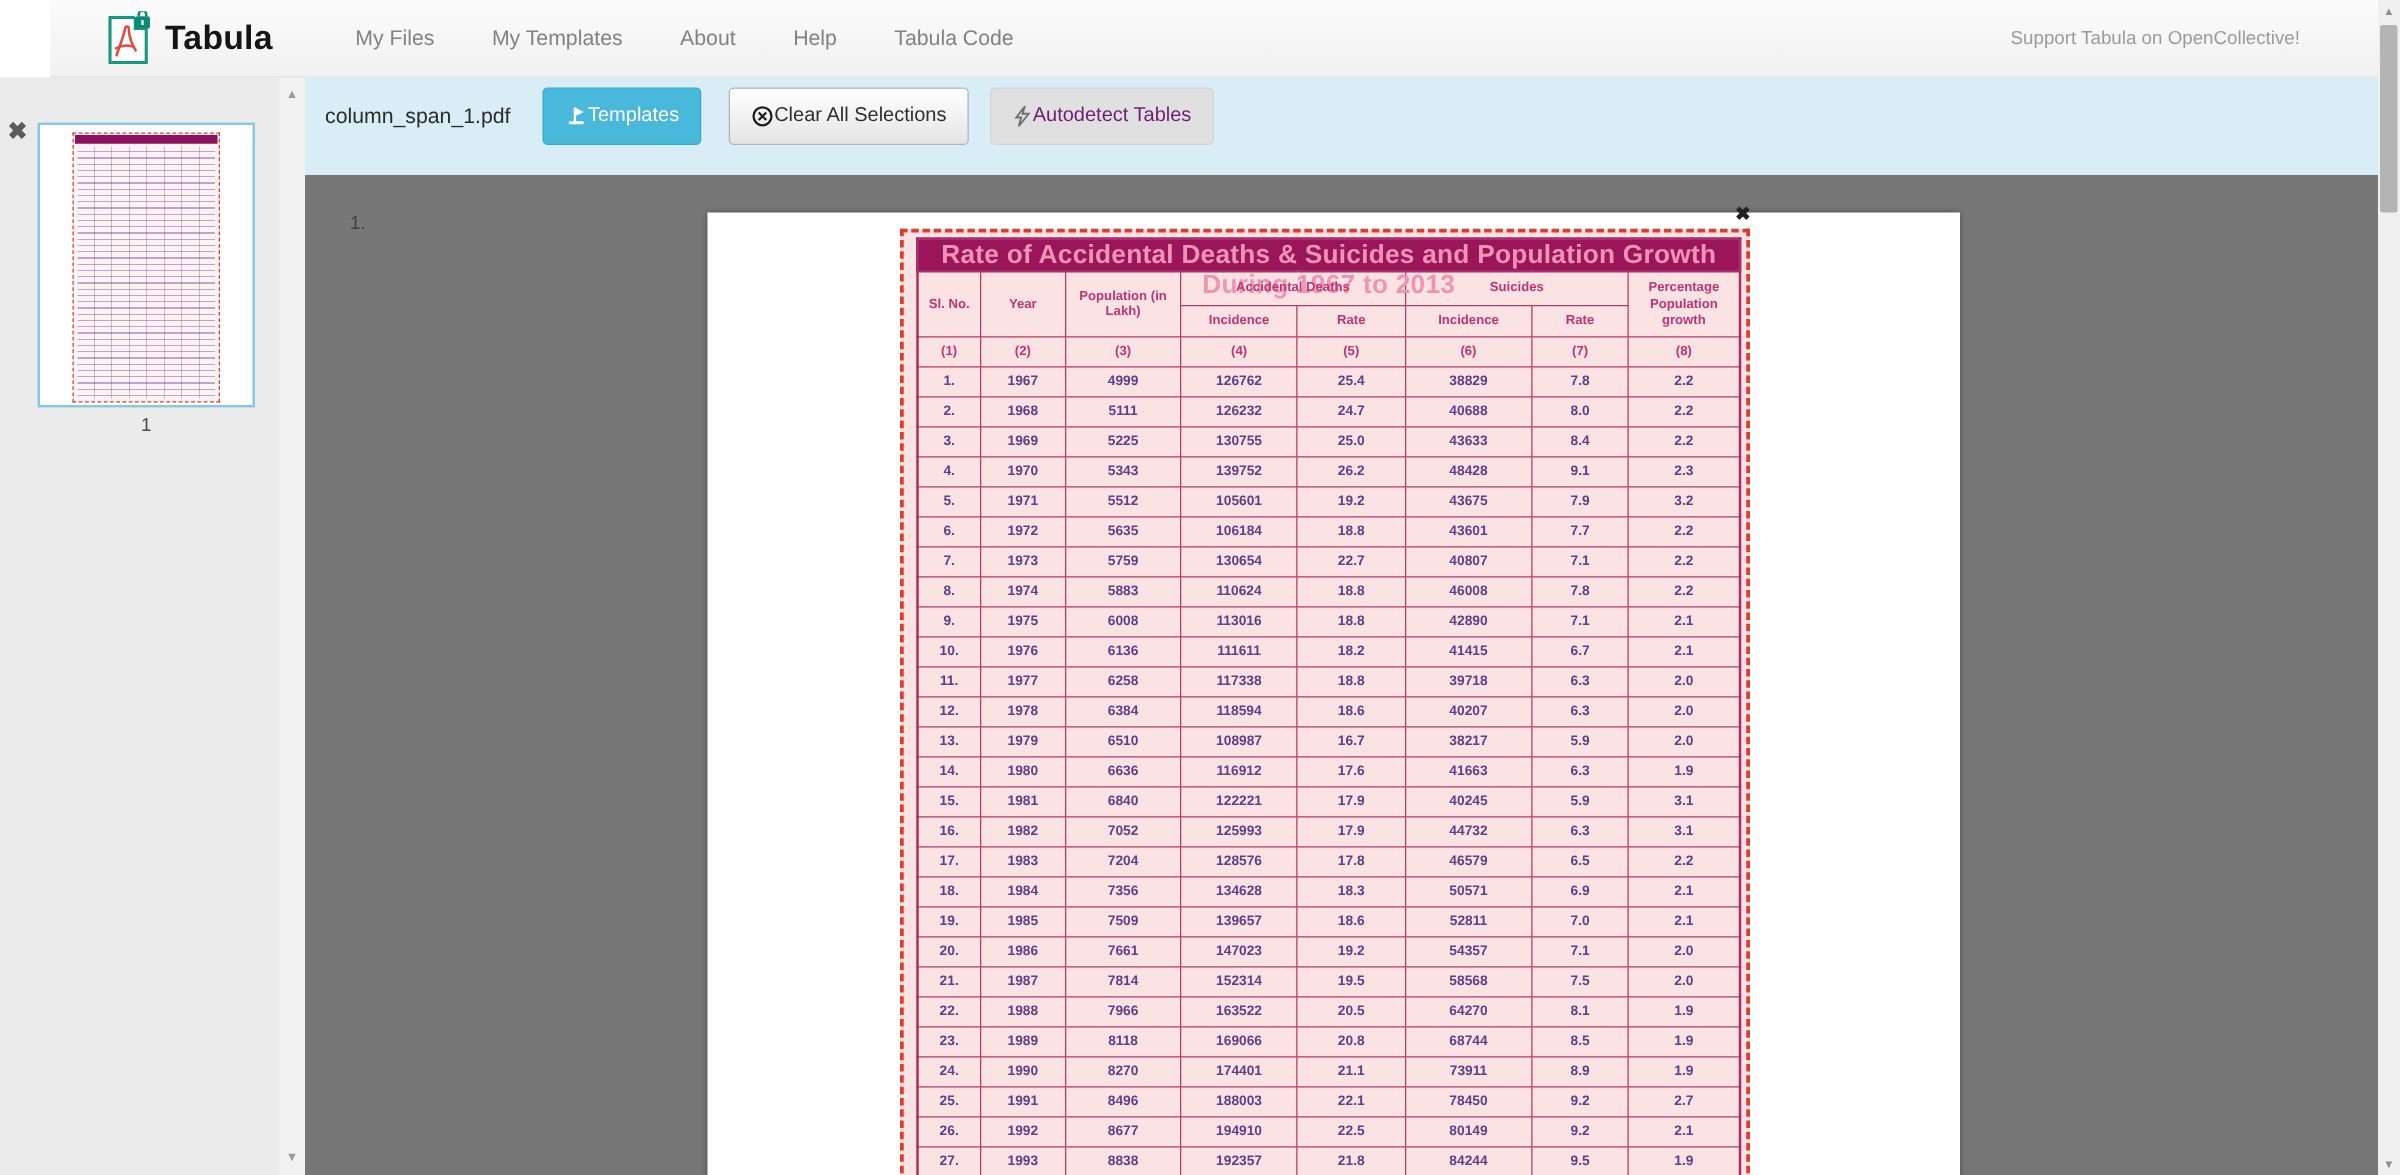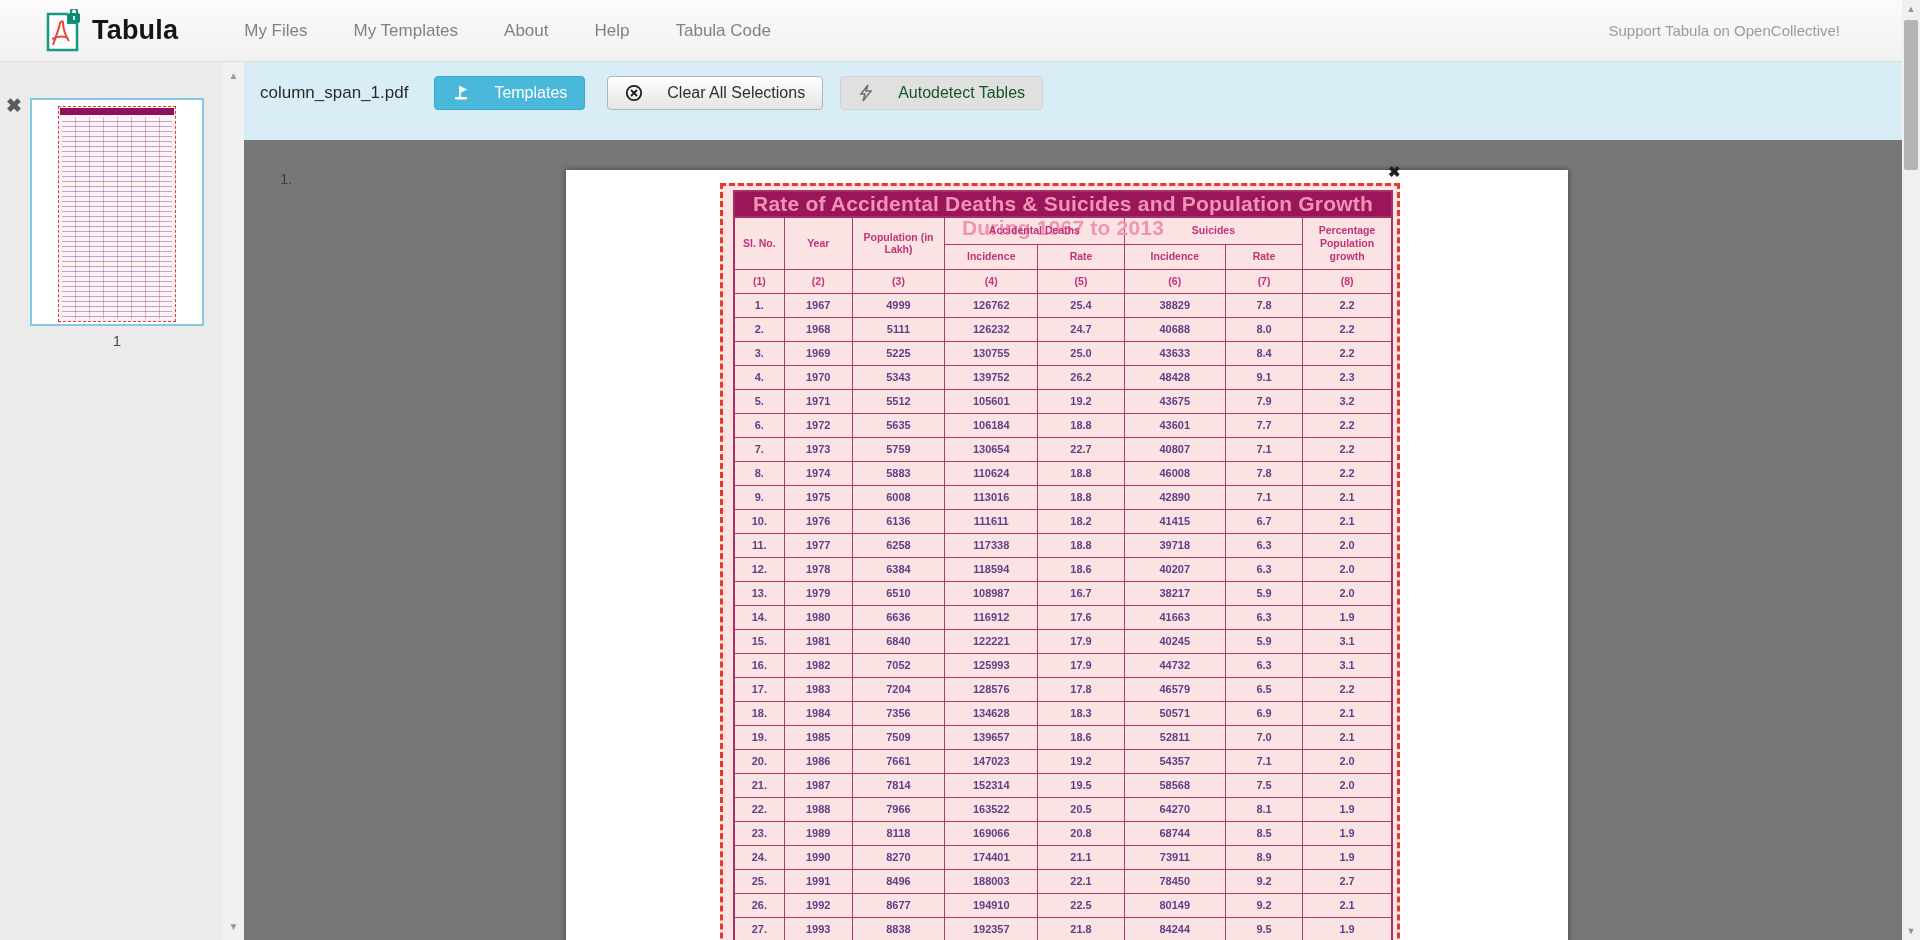--- a/index.html
+++ b/index.html
@@ -1,20 +1,20 @@
 <!DOCTYPE html>
 <html><head>
 <meta charset="utf-8">
 <style>
   * { margin:0; padding:0; box-sizing:border-box; }
   html,body { width:1920px; height:940px; overflow:hidden; font-family:"Liberation Sans", sans-serif; background:#fff; }
 
   
   .navbar { height:62px; background:linear-gradient(#fbfbfb,#f1f1f1); border-bottom:1px solid #ddd;
-            display:flex; align-items:center; padding:0 70px 0 44px; position:relative; z-index:20; }
+            display:flex; align-items:center; padding:0 70px 0 44px; position:relative; z-index:20;margin-left:40px; }
   .brand { display:flex; align-items:center; gap:10px; margin-right:66px; }
   .brand-name { font-size:27px; font-weight:bold; color:#151515; letter-spacing:0.2px; }
   .nav-links { display:flex; align-items:flex-start; gap:46px; }
   .nav-link { font-size:17px; color:#828282; cursor:pointer; white-space:nowrap; }
   .nav-spacer { flex:1; }
   .support-link { font-size:15px; color:#9b9b9b; margin-right:10px; white-space:nowrap; }
 
   
   .content-row { display:flex; height:878px; }
 
@@ -31,25 +31,25 @@
                  repeating-linear-gradient(to right, transparent 0 13px, rgba(150,60,130,0.35) 13px 14px),
                  repeating-linear-gradient(to bottom, transparent 0 4px, rgba(110,70,160,0.45) 4px 5px); }
   .thumb-page-num { position:absolute; left:30px; top:270px; width:174px; text-align:center; font-size:15px; color:#4a4a4a; }
 
   
   .right-col { flex:1; display:flex; flex-direction:column; min-width:0; }
 
   
   .toolbar { height:78px; background:#d9edf7; display:flex; align-items:center; padding:0 52px 16px 16px; flex:none; }
   .filename { font-size:17px; color:#2b2b2b; margin-right:26px; }
-  .btn { height:34px; display:inline-flex; align-items:center; gap:24px; padding:0 17px; border-radius:4px;
+  .btn { height:46px; display:inline-flex; align-items:center; gap:0; padding:0 17px; border-radius:4px;
          font-size:16px; cursor:pointer; user-select:none; white-space:nowrap; }
   .btn-templates { background:#49b8da; border:1px solid #39a8cc; color:#fff; margin-right:22px; }
   .btn-clear { background:linear-gradient(#ffffff,#e4e4e4); border:1px solid #b3b3b3; color:#2e2e2e; margin-right:17px; }
-  .btn-autodetect { background:#e0e0e0; border:1px solid #d2d2d2; color:#14532d; cursor:default; }
+  .btn-autodetect { background:#e0e0e0; border:1px solid #d2d2d2; color:#701a75; cursor:default; }
   .btn-export { background:linear-gradient(#55b055,#469a46); border:1px solid #3f8f3f; color:#fff; margin-left:auto; font-weight:bold; }
 
   
   .main { flex:1; background:#777; position:relative; overflow:hidden; }
   .page-num-label { position:absolute; left:36px; top:30px; font-size:15px; color:#404040; }
   .pdf-page { position:absolute; left:322px; top:30px; width:1002px; height:912px; background:#fff;
               box-shadow:0 0 6px rgba(0,0,0,0.45); }
 
   
   .pdf-table-wrap { position:absolute; left:167px; top:20px; width:660px; }

